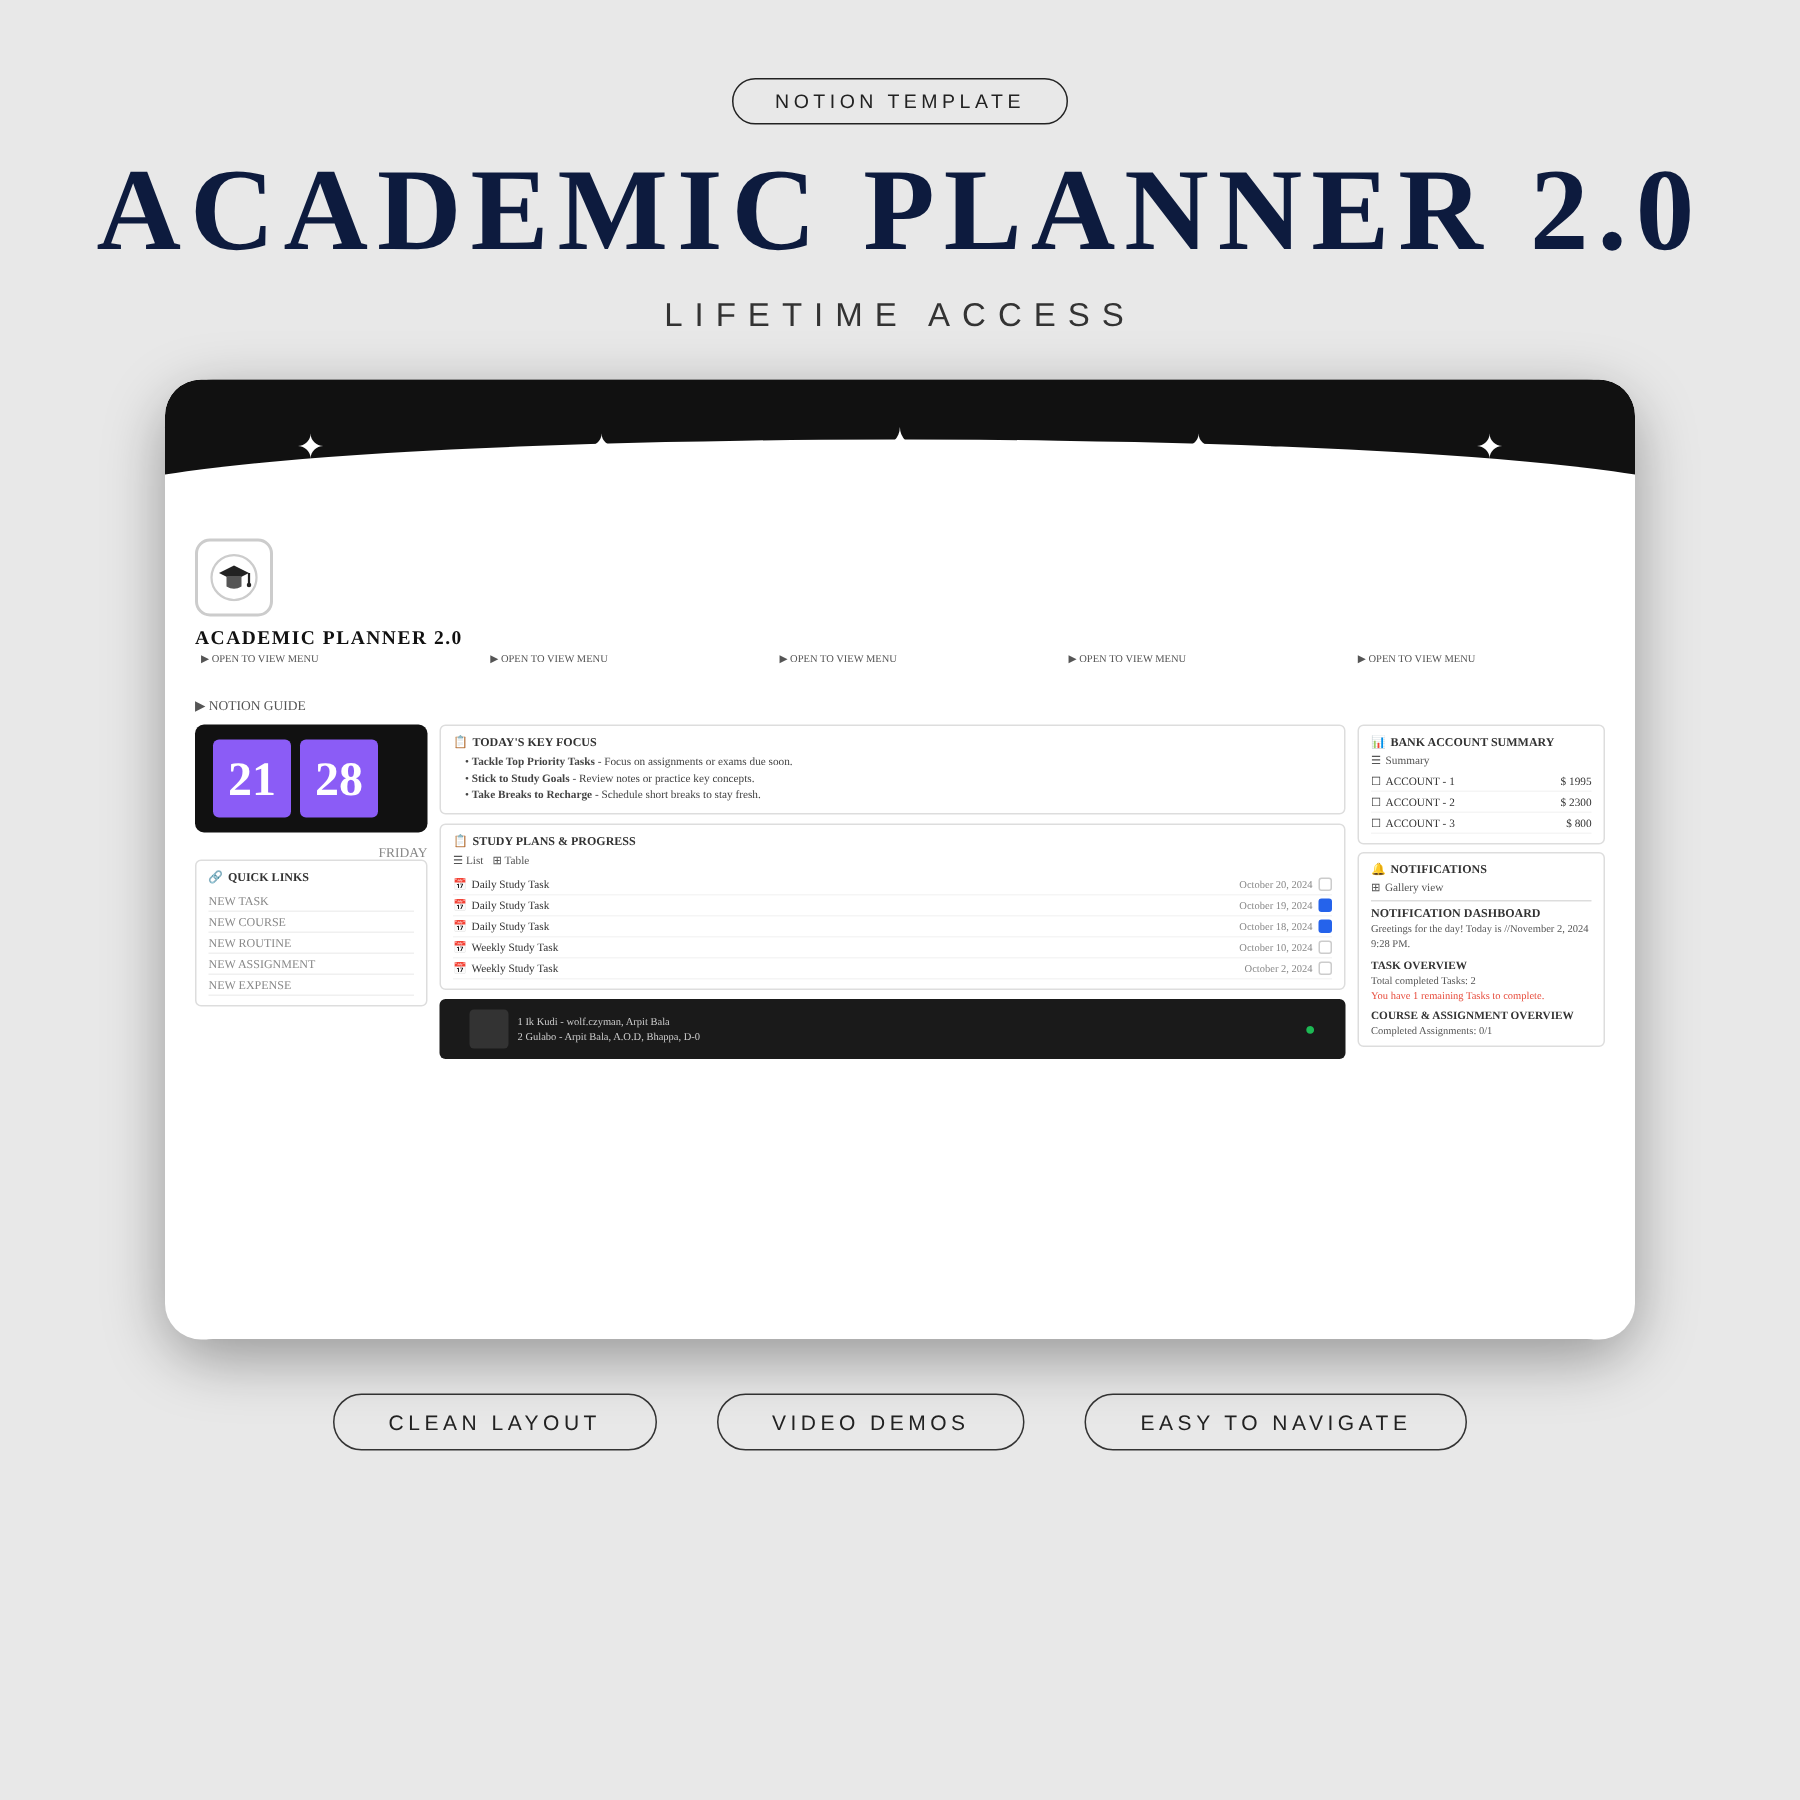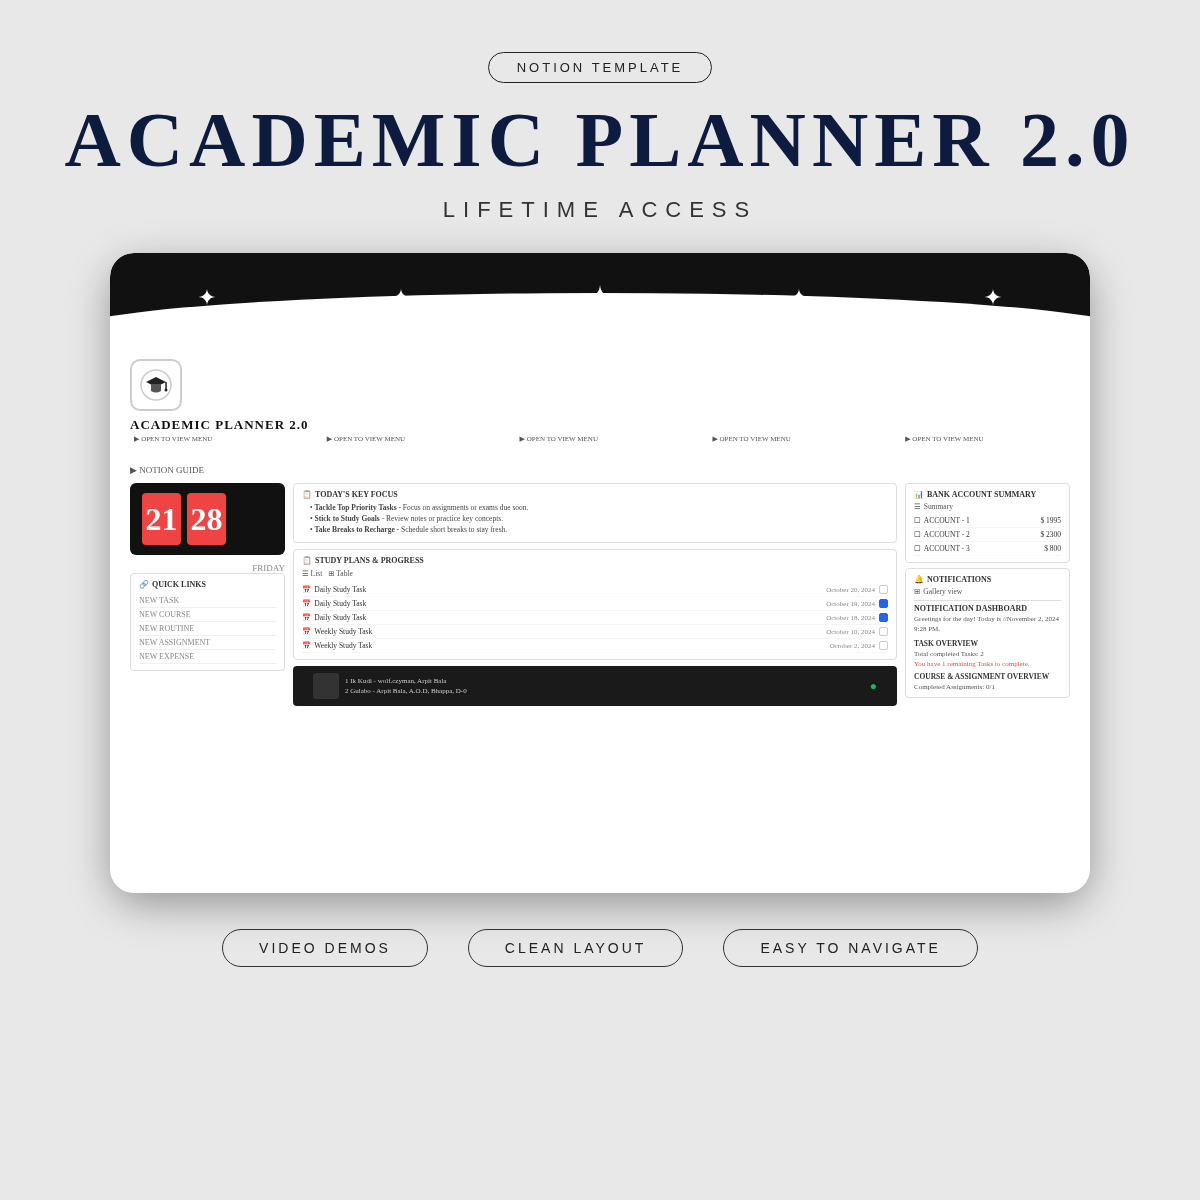--- a/index.html
+++ b/index.html
@@ -197,25 +197,25 @@
       background: #111;
       border-radius: 6px;
       padding: 10px 12px;
       display: flex;
       align-items: center;
       gap: 6px;
       margin-bottom: 8px;
     }
 
     .flip-num {
-      background: #ef4444;
+      background: #8b5cf6;
       color: white;
       font-size: 32px;
       font-weight: 900;
-      width: 39px;
+      width: 52px;
       height: 52px;
       display: flex;
       align-items: center;
       justify-content: center;
       border-radius: 4px;
     }
 
     .day-label {
       color: #888;
       font-size: 9px;
@@ -733,16 +733,16 @@
             <div class="course-overview-text">Completed Assignments: 0/1</div>
           </div>
 
         </div>
       </div>
     </div>
   </div>
 </div>
 
 <div class="bottom-badges">
+  <div class="bottom-badge">CLEAN LAYOUT</div>
   <div class="bottom-badge">VIDEO DEMOS</div>
-  <div class="bottom-badge">CLEAN LAYOUT</div>
   <div class="bottom-badge">EASY TO NAVIGATE</div>
 </div>
 
 </body></html>

